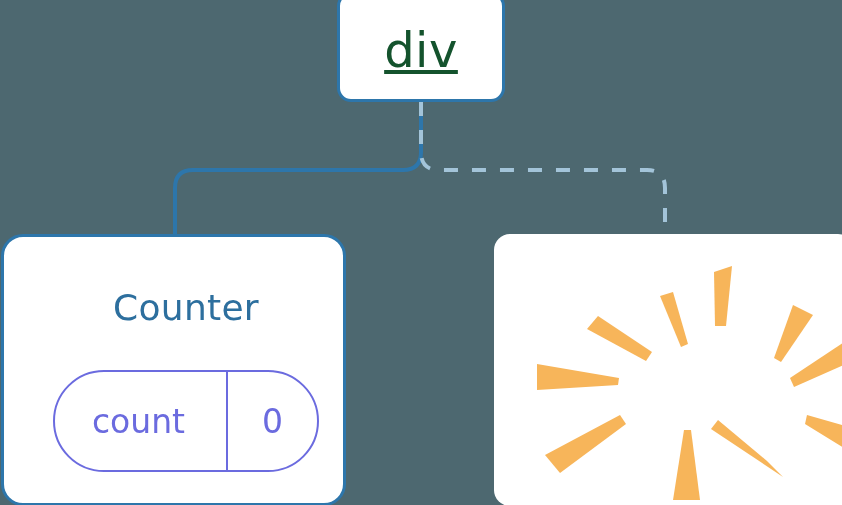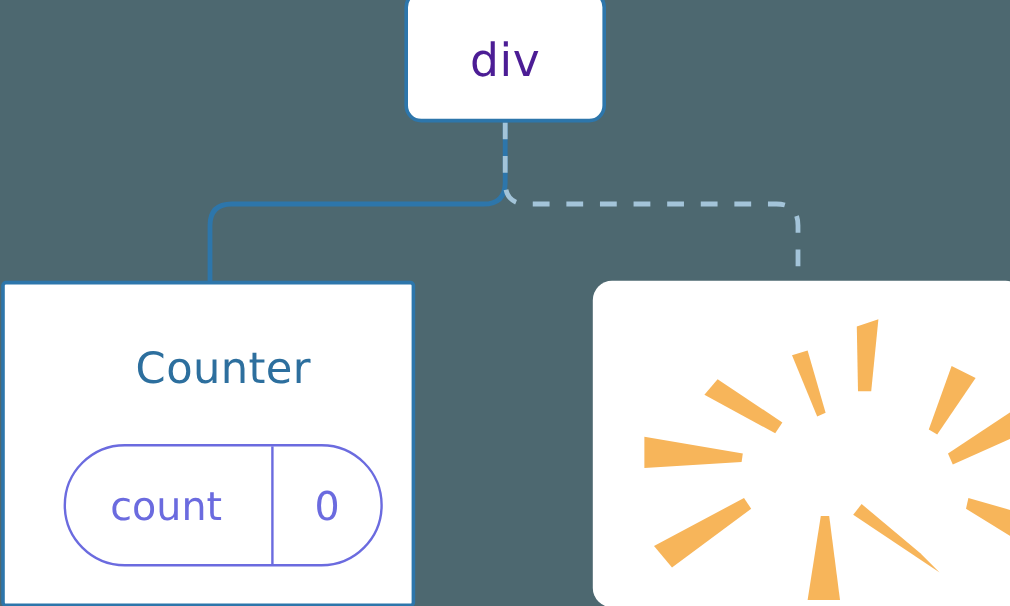--- a/index.html
+++ b/index.html
@@ -43,34 +43,35 @@
     top: -8px;
     width: 168px;
     height: 110px;
     border: 3px solid #2d76ab;
     border-radius: 14px;
     display: flex;
     align-items: center;
     justify-content: center;
   }
   .node-div-label {
-    color: #4c1d95;
-    font-size: 38px;
+    color: #14532d;
+    font-size: 48px;
     line-height: 1;
     letter-spacing: 0.5px;
     padding-top: 6px;
+    text-decoration: underline;
   }
 
   .node-counter {
     left: 1px;
     top: 234px;
     width: 345px;
     height: 272px;
     border: 3px solid #2d76ab;
-    border-radius: 4px;
+    border-radius: 22px;
     display: flex;
     flex-direction: column;
     align-items: center;
     padding-left: 25px;
   }
   .node-counter-title {
     color: #2d6f9e;
     font-size: 36px;
     line-height: 1;
     margin-top: 53px;

